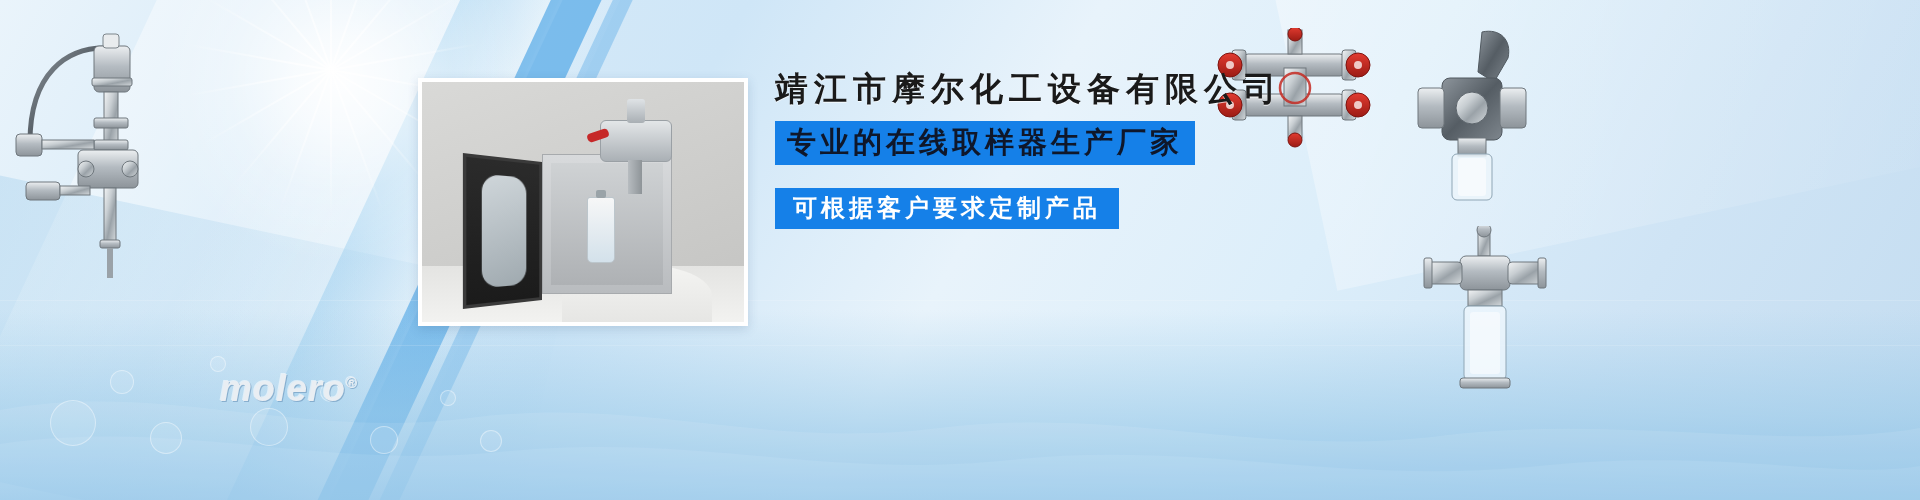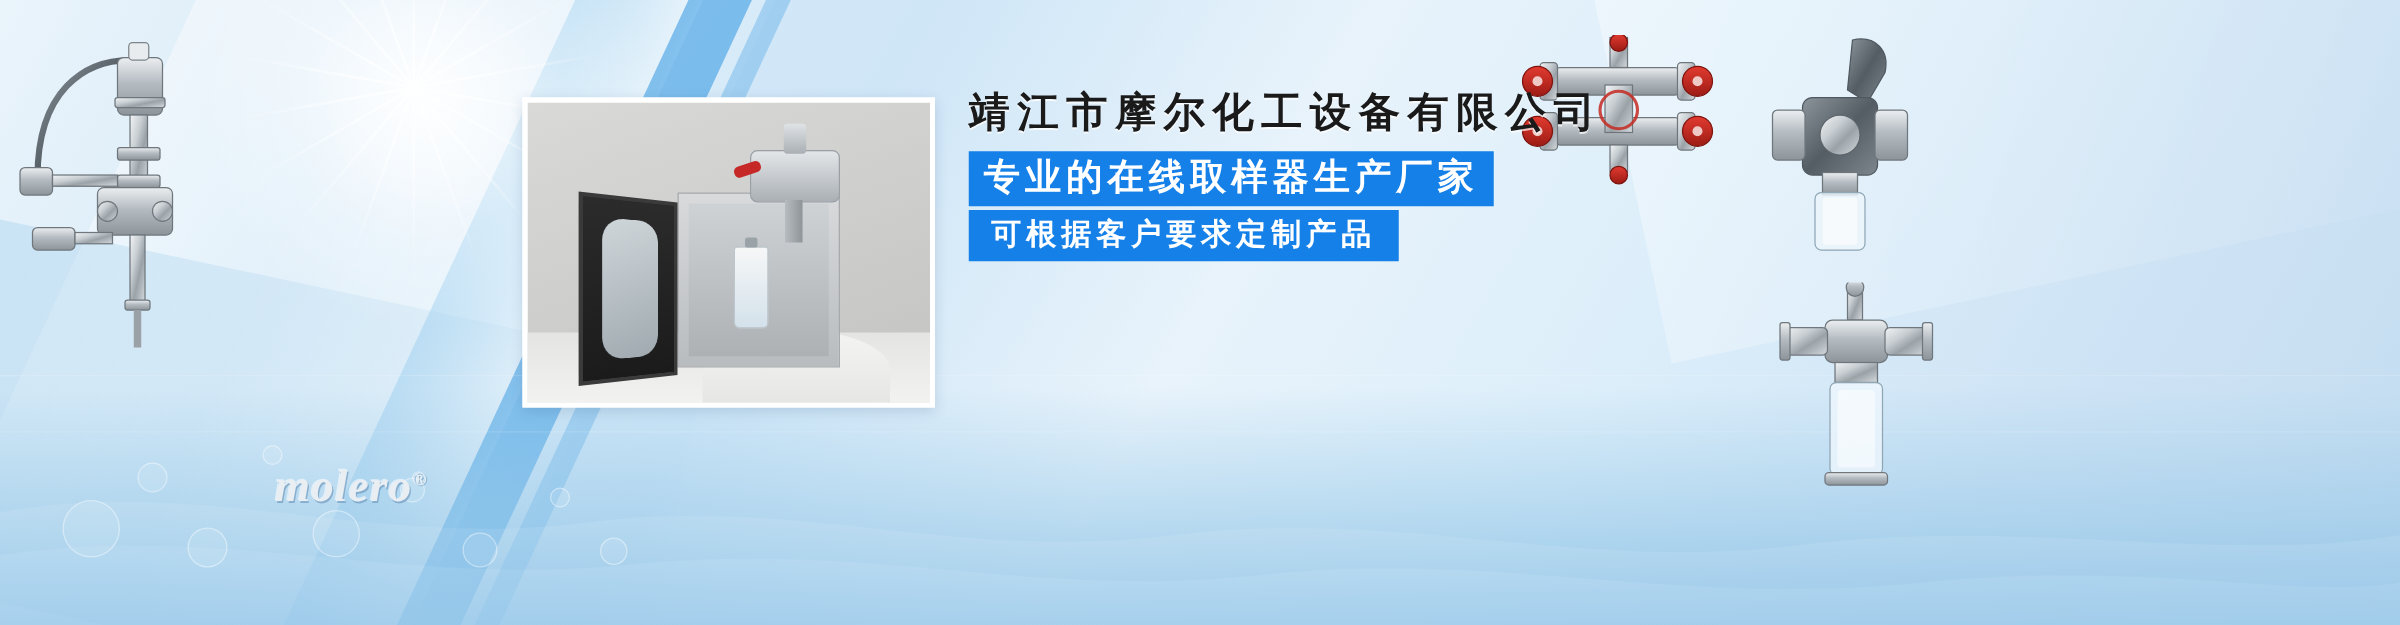--- a/index.html
+++ b/index.html
@@ -104,52 +104,52 @@
   .photo .valvehead:before{content:"";position:absolute;left:26px;top:-22px;width:18px;height:24px;background:linear-gradient(180deg,#dfe3e6,#a9afb4);border-radius:3px;}
   .photo .valvehead:after{content:"";position:absolute;left:-14px;top:10px;width:22px;height:9px;background:#c62828;border-radius:4px;transform:rotate(-18deg);}
   .photo .stem{position:absolute;left:206px;top:78px;width:14px;height:34px;background:linear-gradient(90deg,#b7bcc0,#8e9498);}
 
   
   .equip{position:absolute;}
 
   
   .textcol{position:absolute;left:775px;top:70px;width:640px;}
   .company{
-    font-family:Liberation Sans, sans-serif;
+    font-family:Liberation Serif, serif;
     font-weight:700;font-size:33px;letter-spacing:6px;color:#1a1a1a;
     white-space:nowrap;line-height:1.2;
     text-shadow:0 1px 0 rgba(255,255,255,.7);
   }
   .hl-bar{
     display:inline-block;margin-top:11px;background:#1580e8;
     padding:6px 12px 7px 12px;
-    color:#ffffff;font-weight:700;font-size:29px;letter-spacing:4px;
+    color:#0f172a;font-weight:700;font-size:29px;letter-spacing:4px;
     white-space:nowrap;line-height:1.1;
   }
   .subline{
     margin-top:13px;font-size:22px;letter-spacing:1px;color:#18181a;
     white-space:nowrap;font-weight:500;
     text-shadow:0 1px 0 rgba(255,255,255,.65);
   }
   .hl-bar2{
-    display:inline-block;margin-top:3px;background:#1580e8;
+    display:inline-block;margin-top:23px;background:#1580e8;
     padding:6px 18px 7px 18px;
     color:#ffffff;font-weight:700;font-size:24px;letter-spacing:4px;
     white-space:nowrap;line-height:1.15;
   }
   .eng{
     margin-top:14px;width:600px;font-size:7.5px;line-height:1.75;
     letter-spacing:.4px;color:#33383d;font-weight:700;
     font-family:"Liberation Serif","DejaVu Serif",serif;
   }
 
   
   .logo{
     position:absolute;left:220px;top:368px;
-    font-family:Liberation Serif, serif;
+    font-family:Liberation Sans, sans-serif;
     font-style:italic;font-weight:700;font-size:36px;letter-spacing:1px;
     color:#e9eef3;
     text-shadow:1px 1px 0 rgba(120,160,195,.75),-1px -1px 0 rgba(255,255,255,.55);
     text-align:right;
   }
   .logo sup{font-size:15px;vertical-align:super;font-style:normal;}
 </style>
 </head>
 <body>
 

